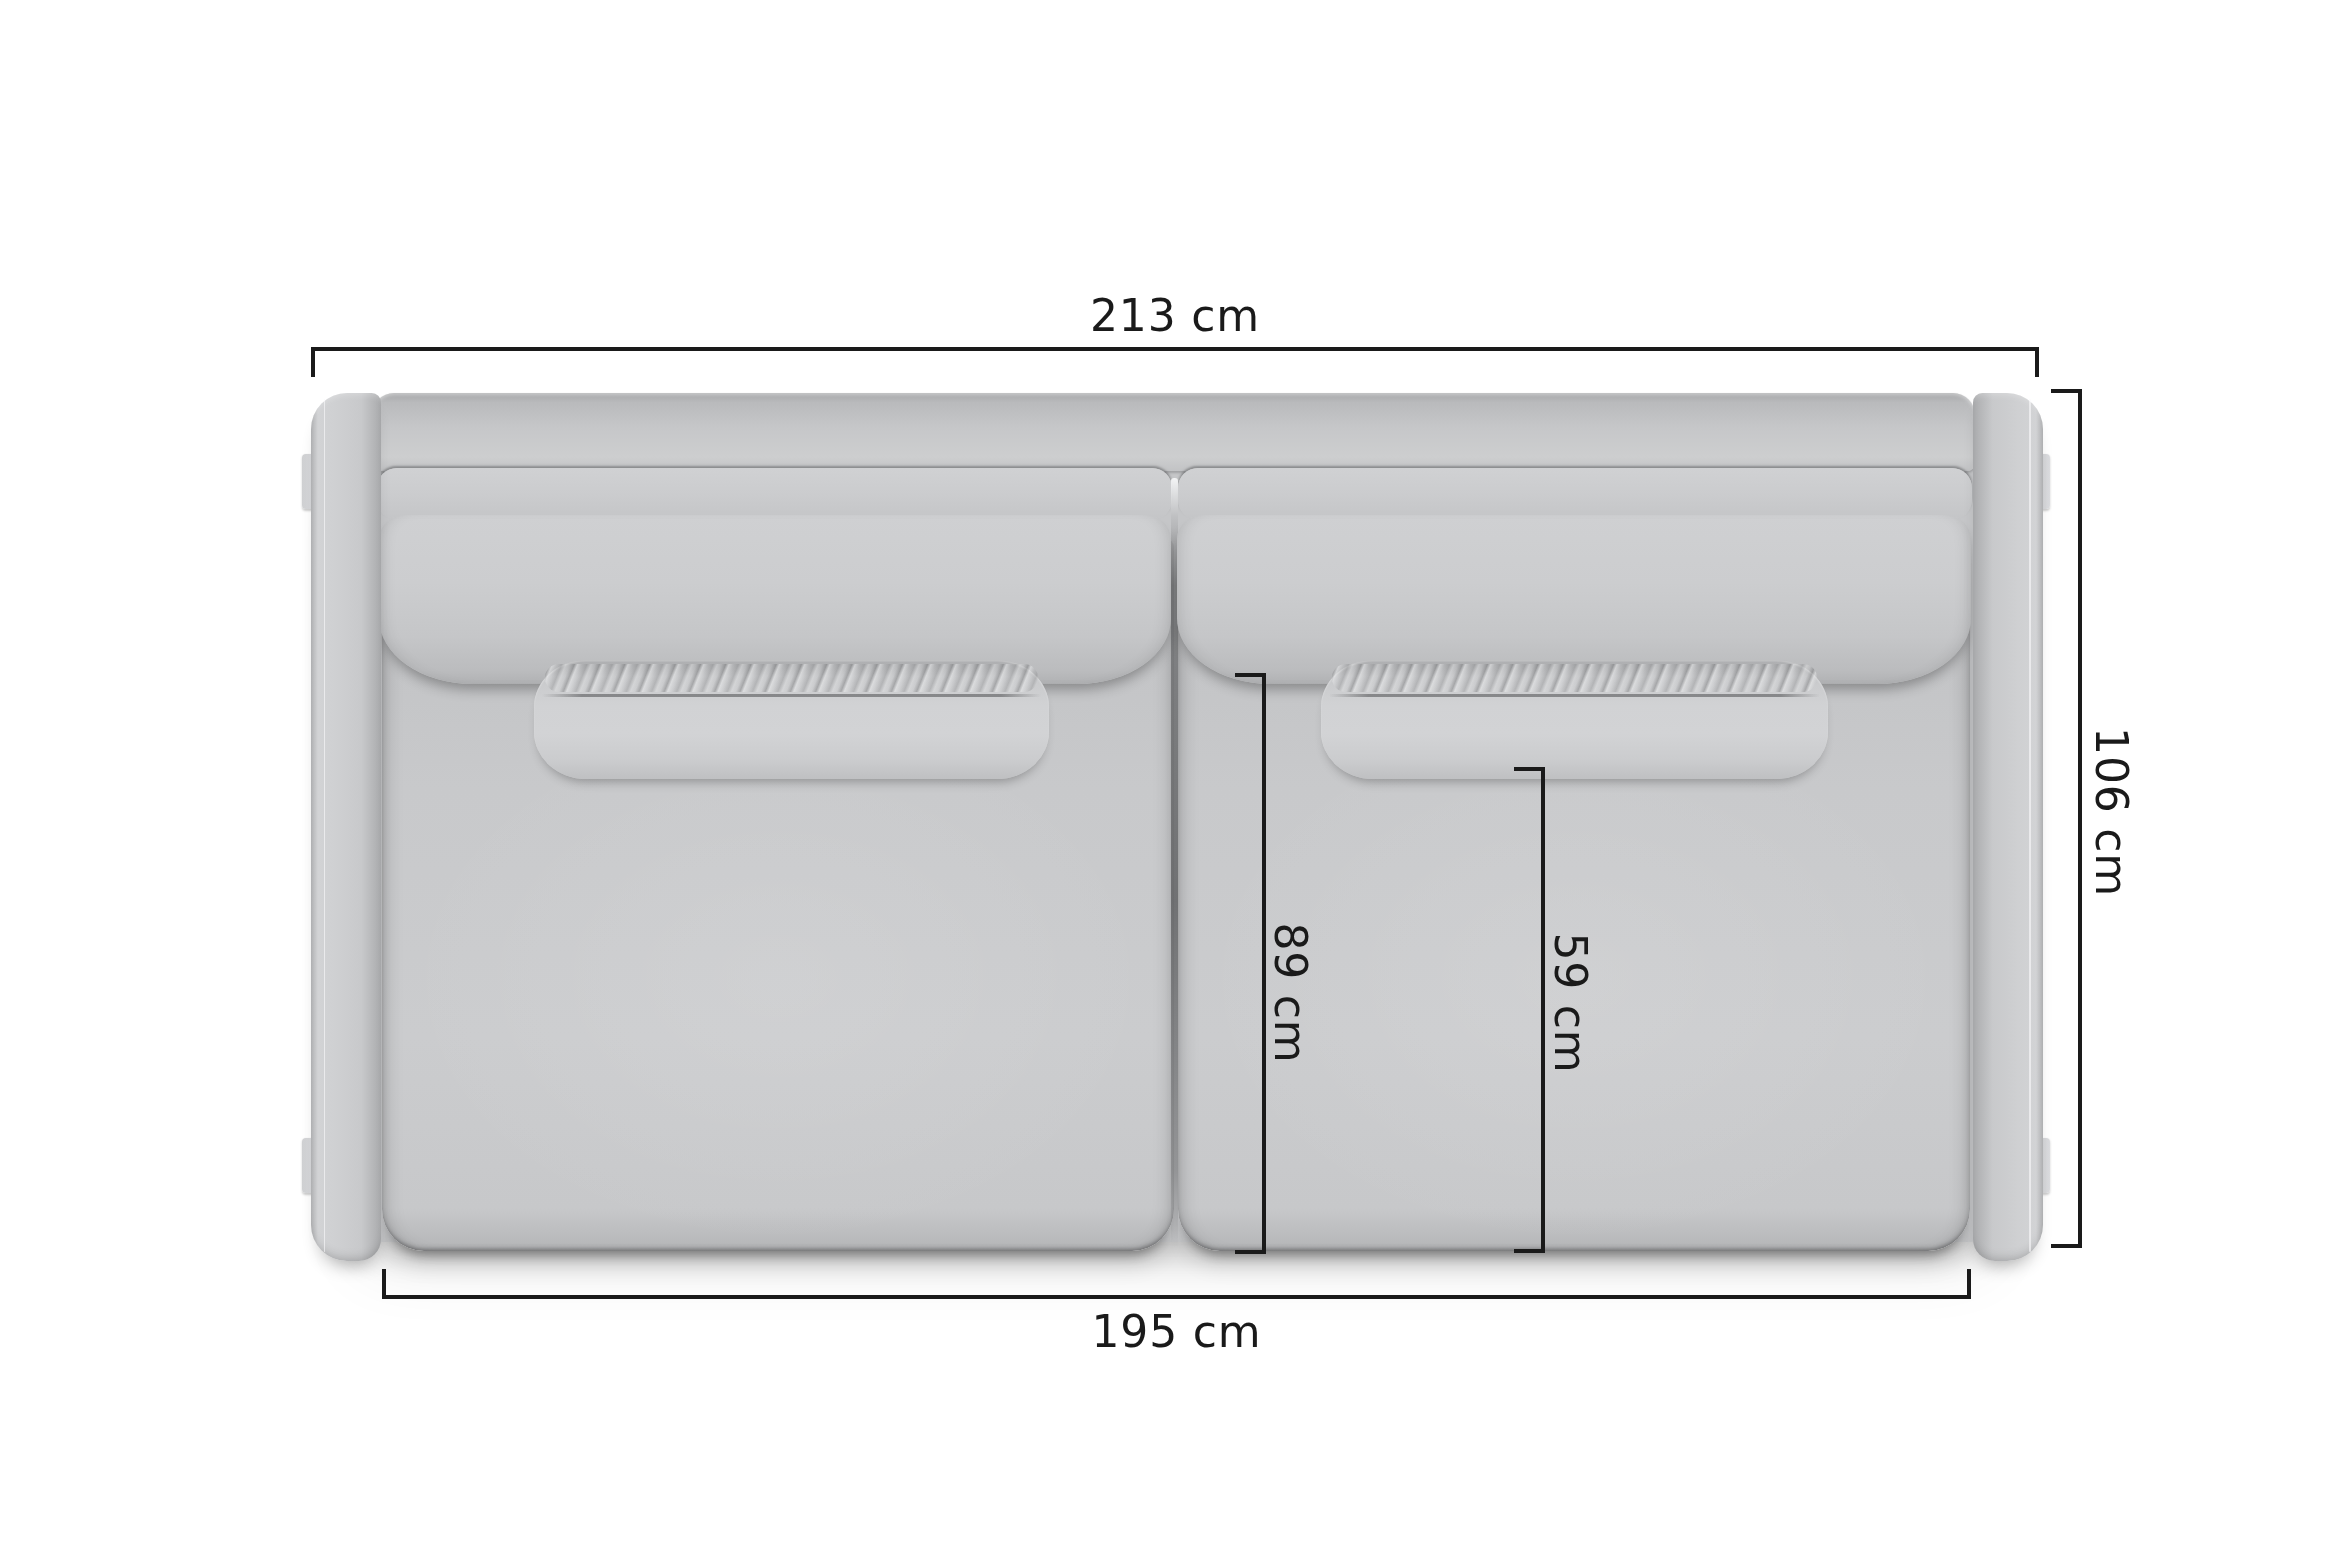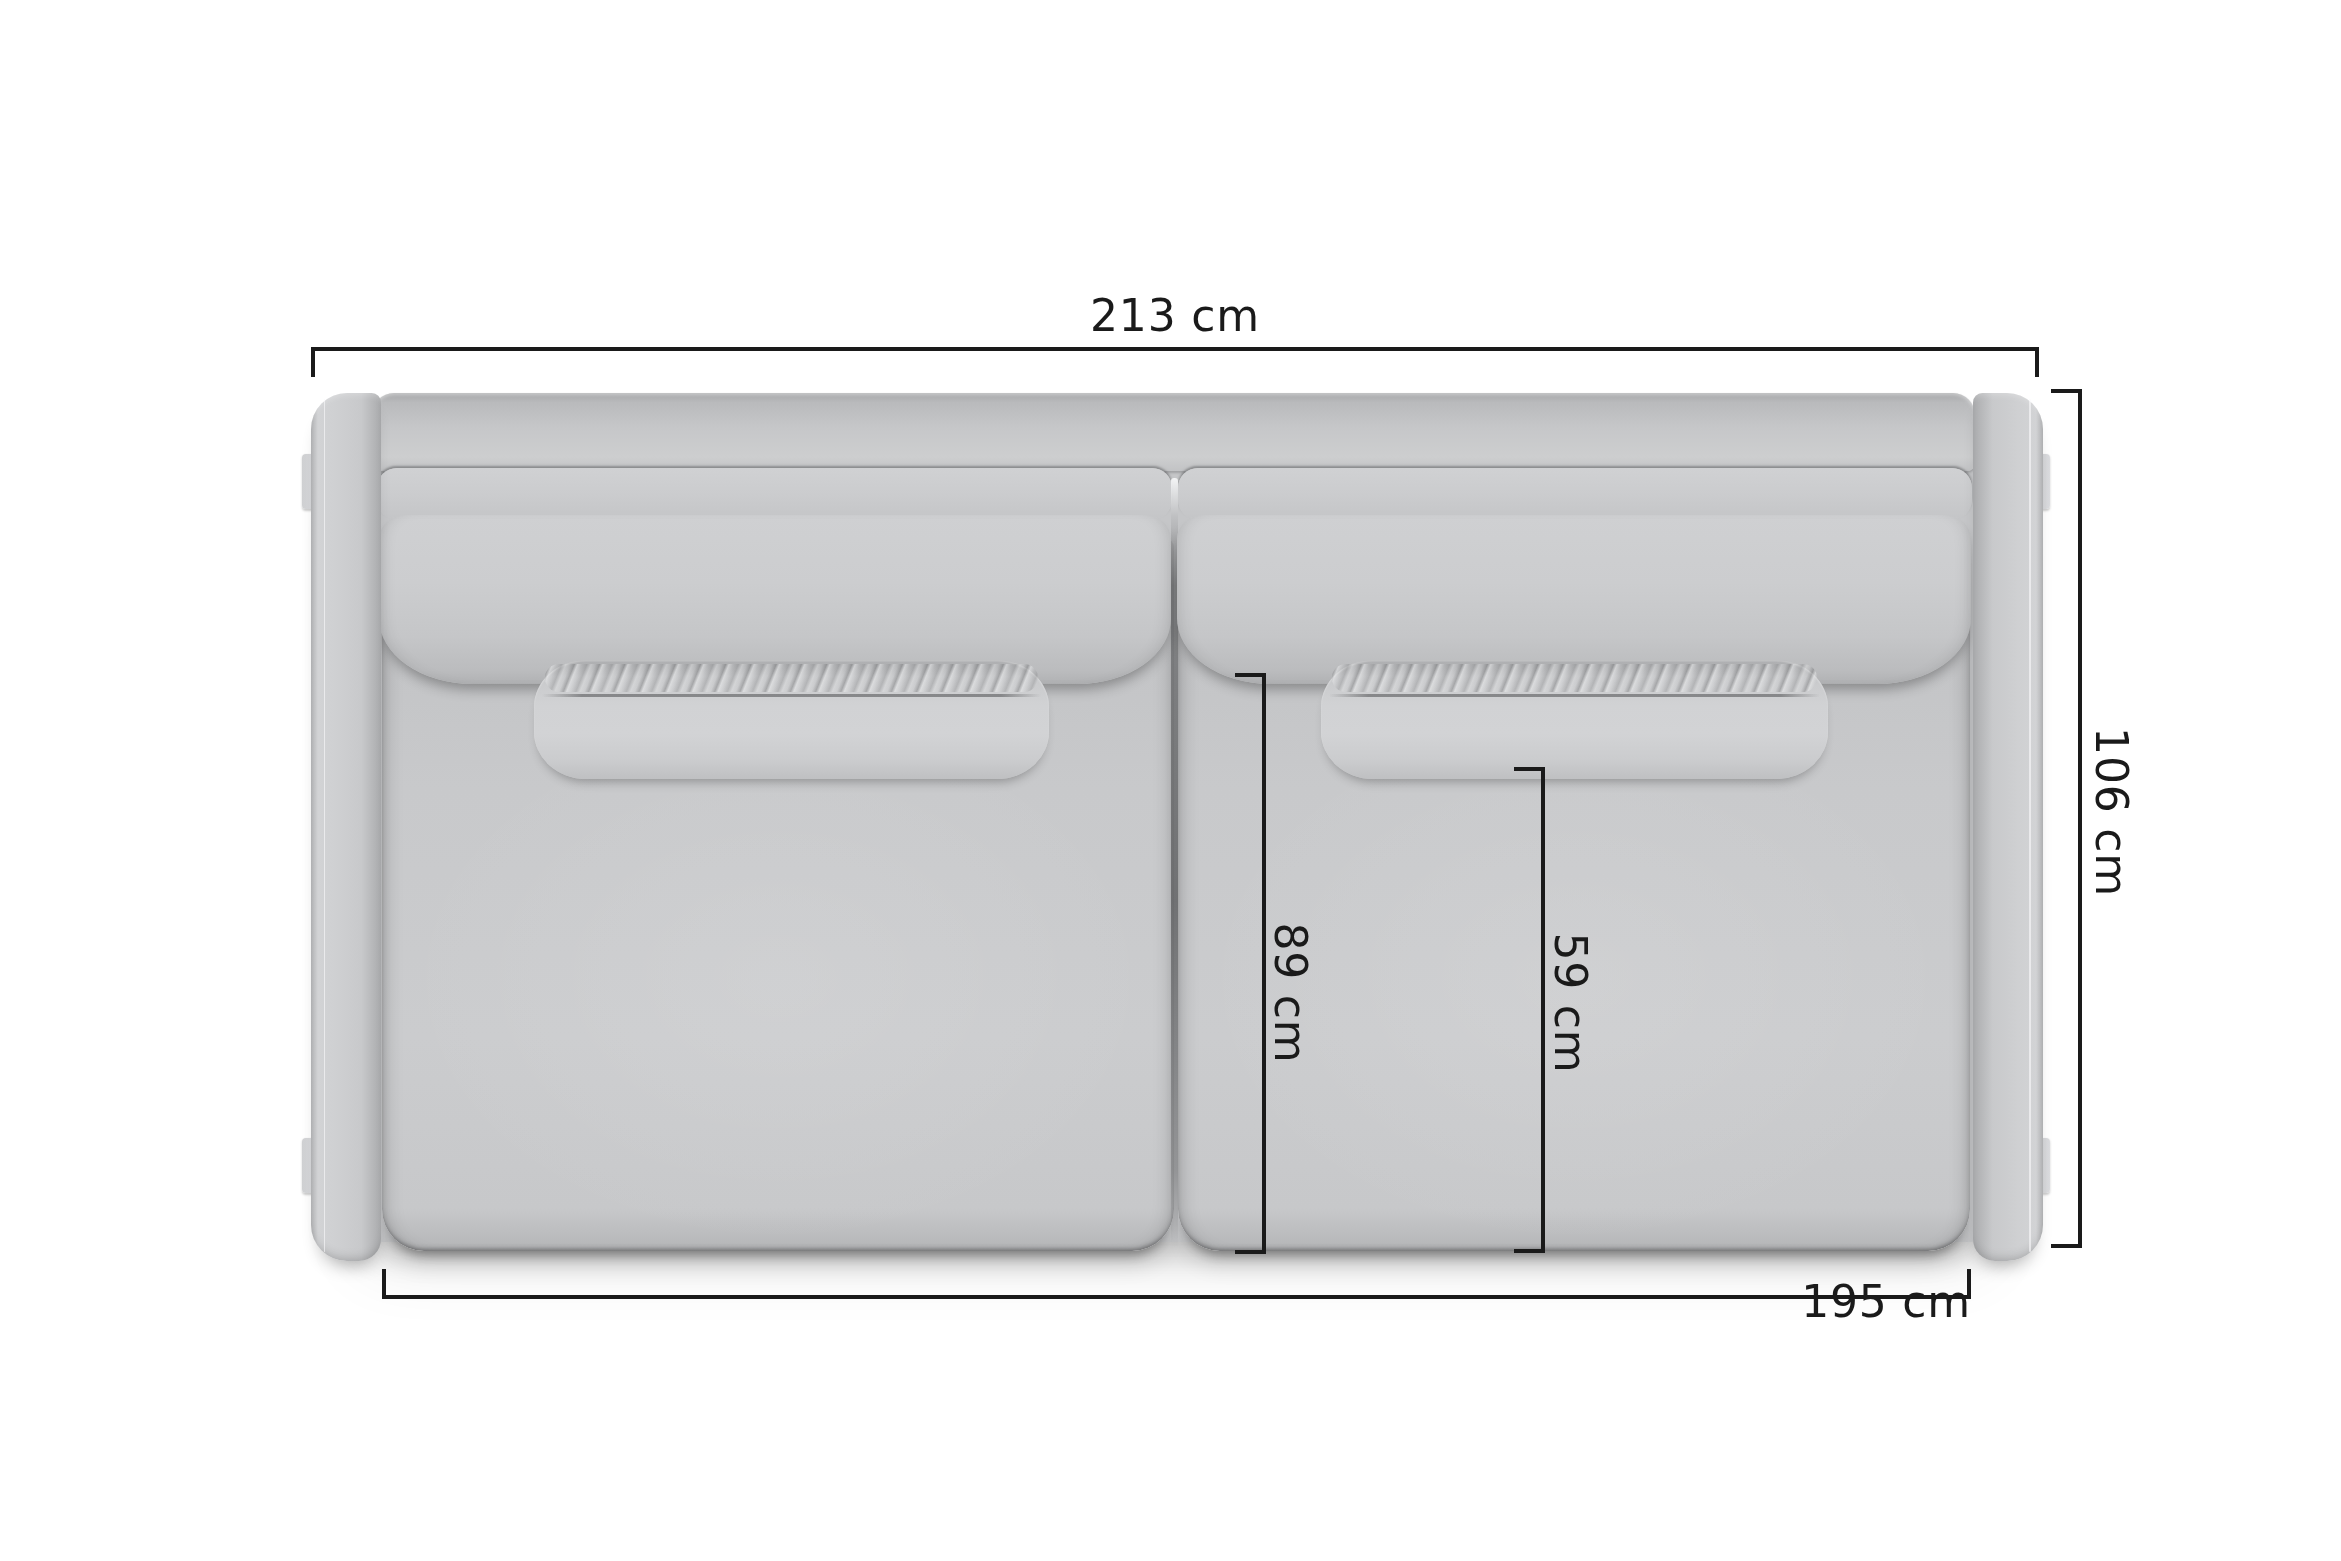--- a/index.html
+++ b/index.html
@@ -93,21 +93,21 @@
     border-right-width:4.7px;border-top-width:4.7px;border-bottom-width:4.7px;}
   .dim.inner-89{left:1235px;top:673px;width:31px;height:581px;
     border-right-width:4.7px;border-top-width:4.7px;border-bottom-width:4.7px;}
   .dim.inner-59{left:1514px;top:767px;width:31px;height:486px;
     border-right-width:4.7px;border-top-width:4.7px;border-bottom-width:4.7px;}
 
   .dim-label{position:absolute;z-index:9;color:#1a1a1a;font-size:44px;line-height:1.1;
     letter-spacing:0.8px;white-space:nowrap;}
   .dim-label.h{text-align:center;}
   .dim-label.top-width{left:311px;width:1728px;top:292px;}
-  .dim-label.bottom-width{left:382px;width:1589px;top:1278px;text-align:right;}
+  .dim-label.bottom-width{left:382px;width:1589px;top:1308px;}
   .dim-label.v{transform:translate(-50%,-50%) rotate(90deg);transform-origin:center center;}
   .dim-label.right-depth{left:2111px;top:812px;}
   .dim-label.inner-89{left:1290px;top:993px;}
   .dim-label.inner-59{left:1570px;top:1003px;}
 </style>
 </head>
 <body>
 
 <div class="stage">
 

